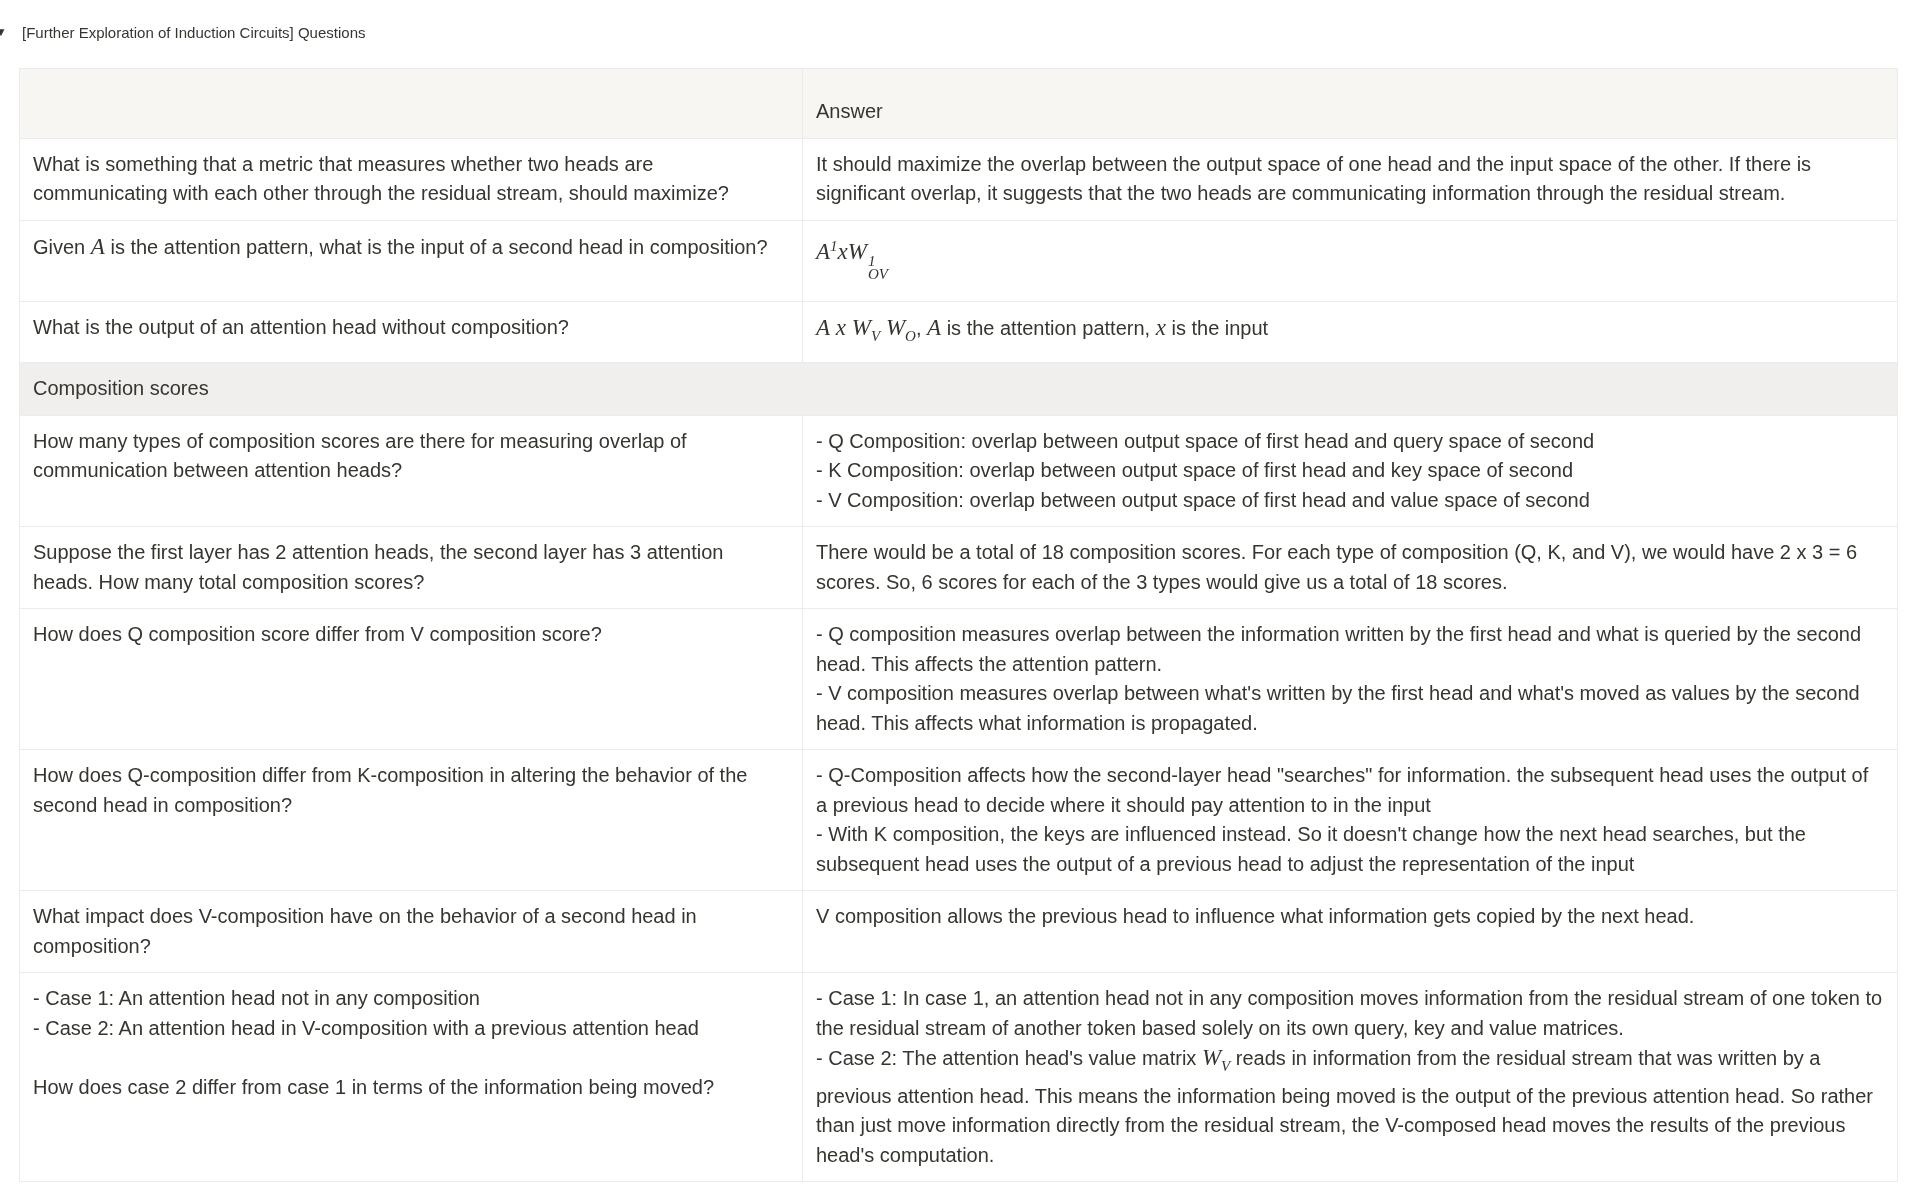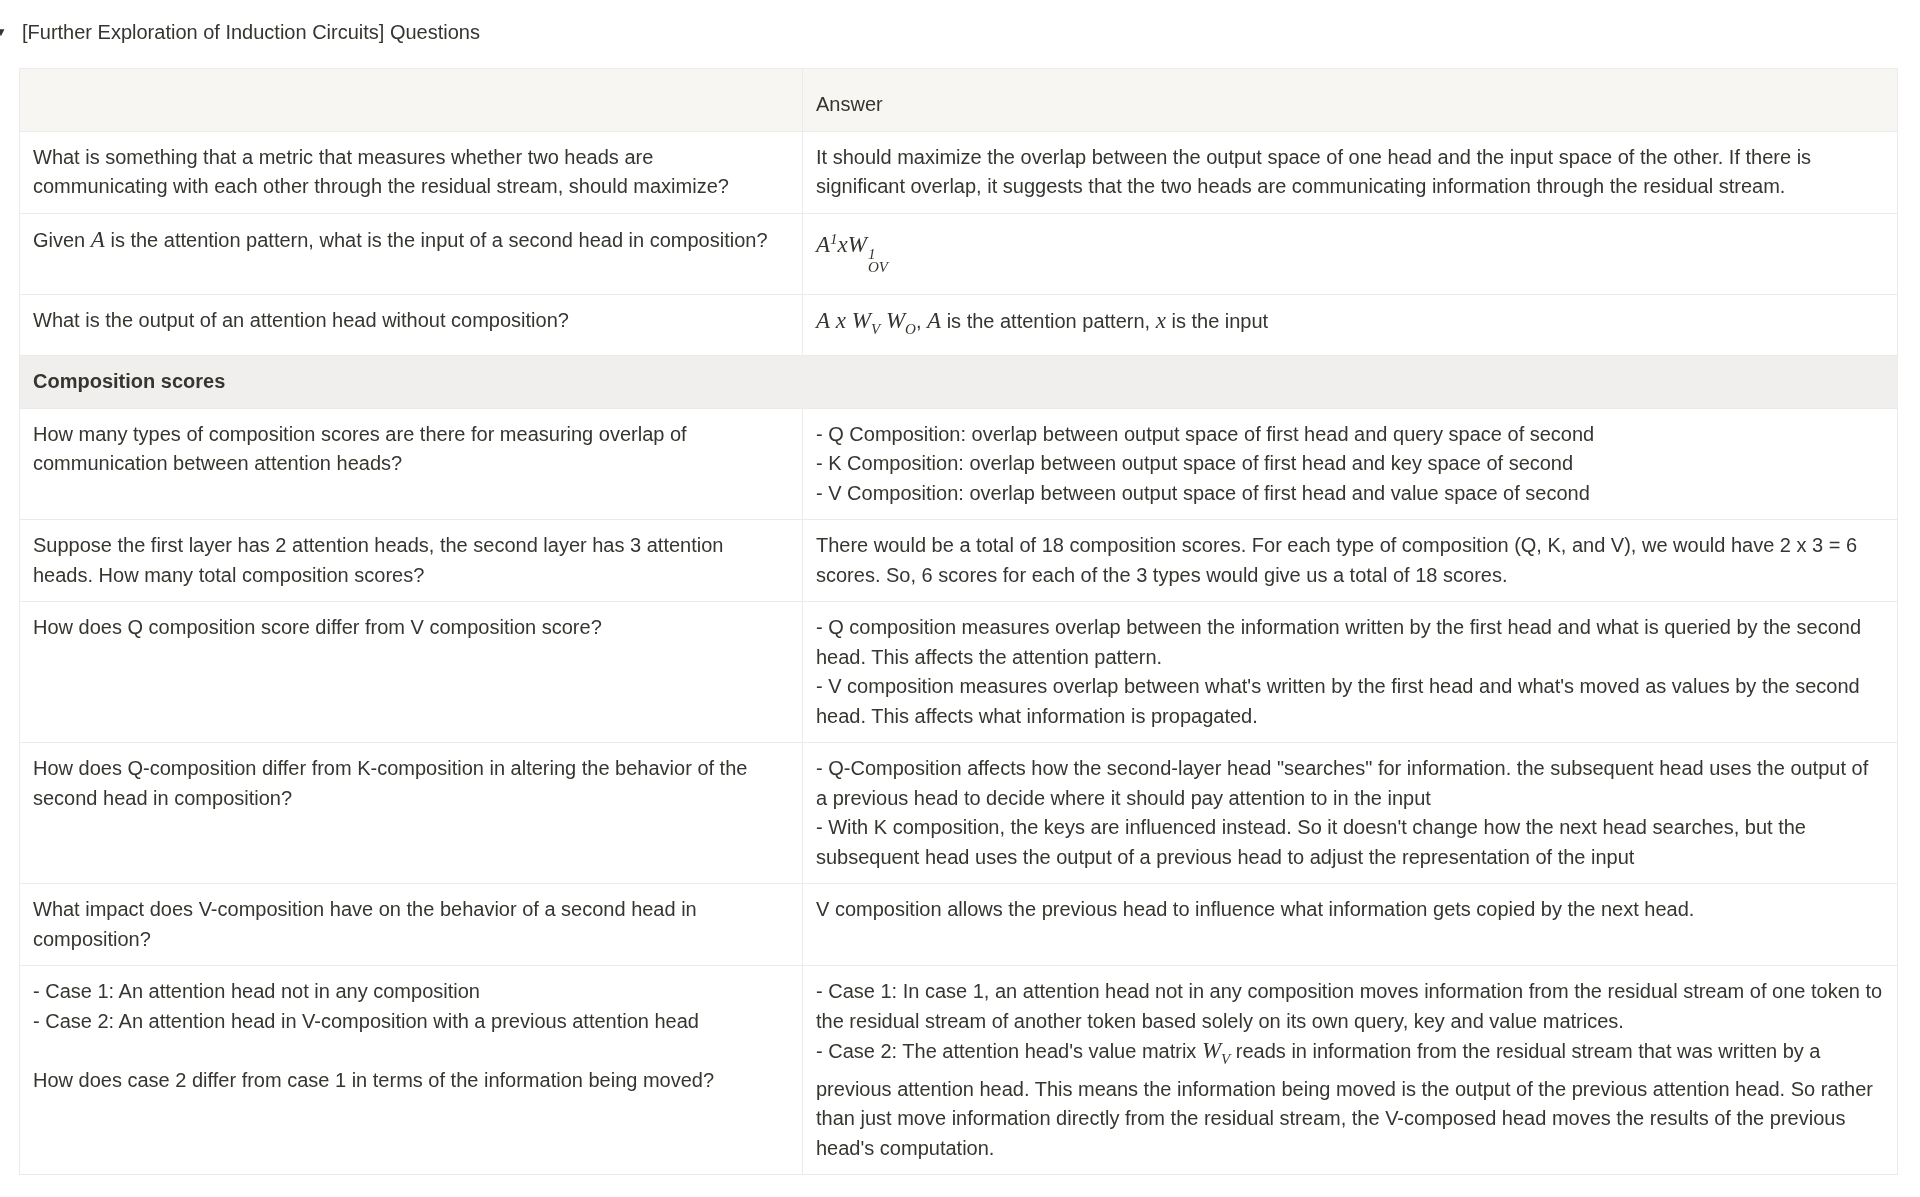--- a/index.html
+++ b/index.html
@@ -9,35 +9,35 @@
     color: #37352f;
   }
   .toggle-head {
     position: absolute; left: 0; top: 14px; height: 36px;
     display: flex; align-items: center;
   }
   .toggle-arrow {
     width: 18px; height: 36px; display: flex; align-items: center; justify-content: flex-start;
     font-size: 12px; color: #37352f; margin-left: -5px;
   }
-  .toggle-title { font-size: 20px; margin-left: 9px; letter-spacing: 0; }
+  .toggle-title { font-size: 15px; margin-left: 9px; letter-spacing: 0; }
   table.qa {
     position: absolute; left: 19px; top: 68px; width: 1878px;
     border-collapse: collapse; table-layout: fixed;
     font-size: 20px; line-height: 29.5px;
   }
   table.qa col.c1 { width: 783px; }
   table.qa col.c2 { width: 1095px; }
   table.qa td, table.qa th {
     border: 1px solid #ebebea; vertical-align: top;
     padding: 11px 13px 11px 13px; text-align: left; font-weight: normal;
     color: #37352f;
   }
-  table.qa tr.header td { background: #f7f6f3; height: 29px; padding-top: 21px; }
-  table.qa tr.section td { background: #f1eeee; font-weight: bold; }
+  table.qa tr.header td { background: #f7f6f3; height: 29px; padding-top: 28px; }
+  table.qa tr.section td { background: #f1eeee; font-weight: normal; }
   .cell-line { display: block; }
   .gap-line { display: block; height: 29.5px; }
   .math { font-family: "Liberation Serif", "DejaVu Serif", serif; font-style: italic; font-size: 23px; }
   .ss { display: inline-flex; flex-direction: column; vertical-align: -7px; line-height: 13px; margin-left: 1px; }
   .ss .up { font-size: 15px; text-align: left; }
   .ss .dn { font-size: 15px; }
   .up-only { font-size: 15px; vertical-align: 8px; }
   .dn-only { font-size: 15px; vertical-align: -6px; }
   tr.r1 td { height: 57px; }
   tr.r2 td { height: 58px; }

